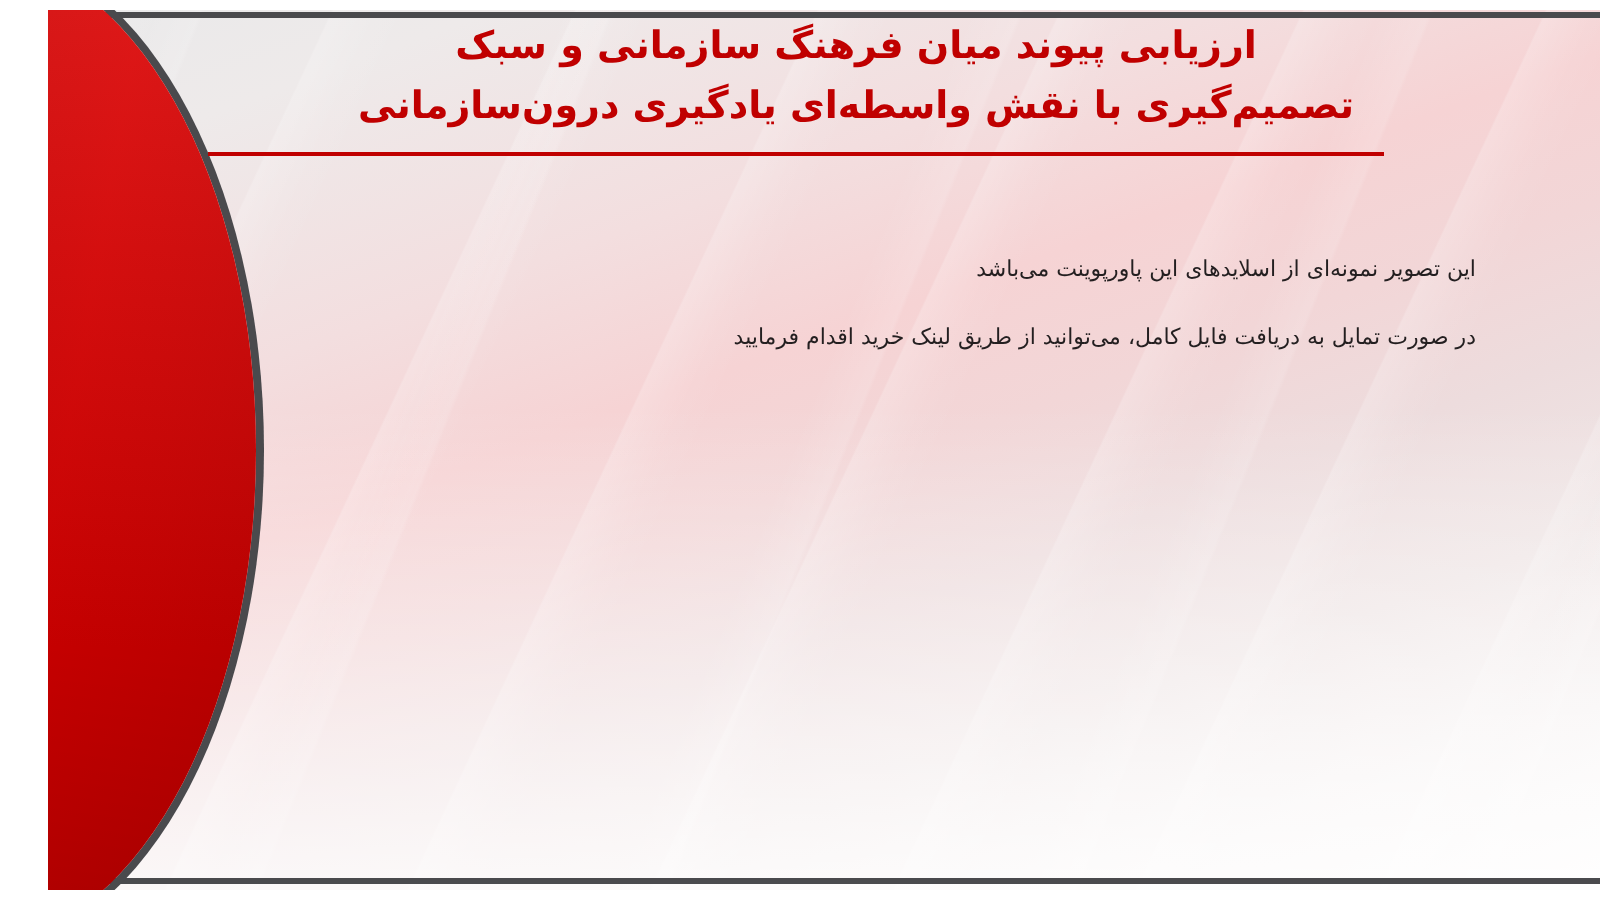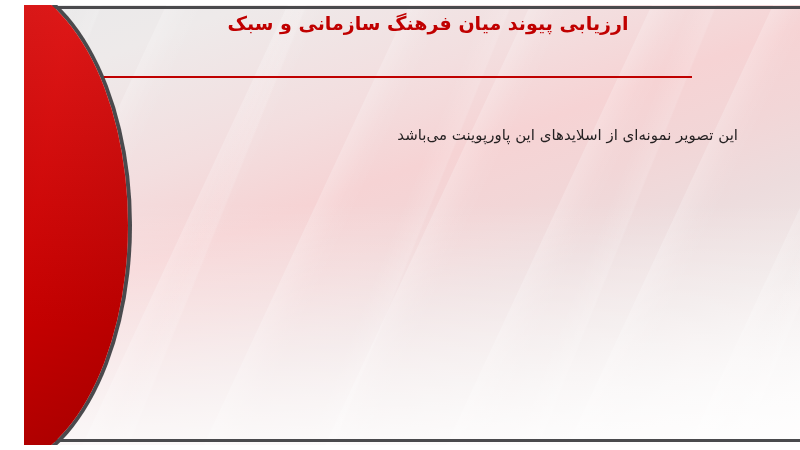--- a/index.html
+++ b/index.html
@@ -164,21 +164,21 @@
     position: absolute;
     right: 80px;
     top: 118px;
     width: 640px;
     direction: rtl;
     text-align: right;
     z-index: 6;
   }
   .body-line {
     color: #231f20;
-    font-size: 15px;
+    font-size: 11px;
     line-height: 34px;
     font-weight: normal;
     white-space: nowrap;
   }
 </style>
 </head>
 <body>
 
 <div id="slide">
 
@@ -192,20 +192,22 @@
   <div class="red-disc"></div>
   <div class="red-disc-shade"></div>
 
   <div class="left-margin"></div>
   <div class="top-margin"></div>
   <div class="bottom-margin"></div>
   <div class="right-margin"></div>
 
   <div class="title-block">
     <div class="title-line">ارزیابی پیوند میان فرهنگ سازمانی و سبک</div>
+    <div class="title-line">تصمیم‌گیری با نقش واسطه‌ای یادگیری درون‌سازمانی</div>
   </div>
   <div class="title-rule"></div>
 
   <div class="body-block">
     <div class="body-line">این تصویر نمونه‌ای از اسلایدهای این پاورپوینت می‌باشد</div>
+    <div class="body-line">در صورت تمایل به دریافت فایل کامل، می‌توانید از طریق لینک خرید اقدام فرمایید</div>
   </div>
 
 </div>
 
 </body></html>

